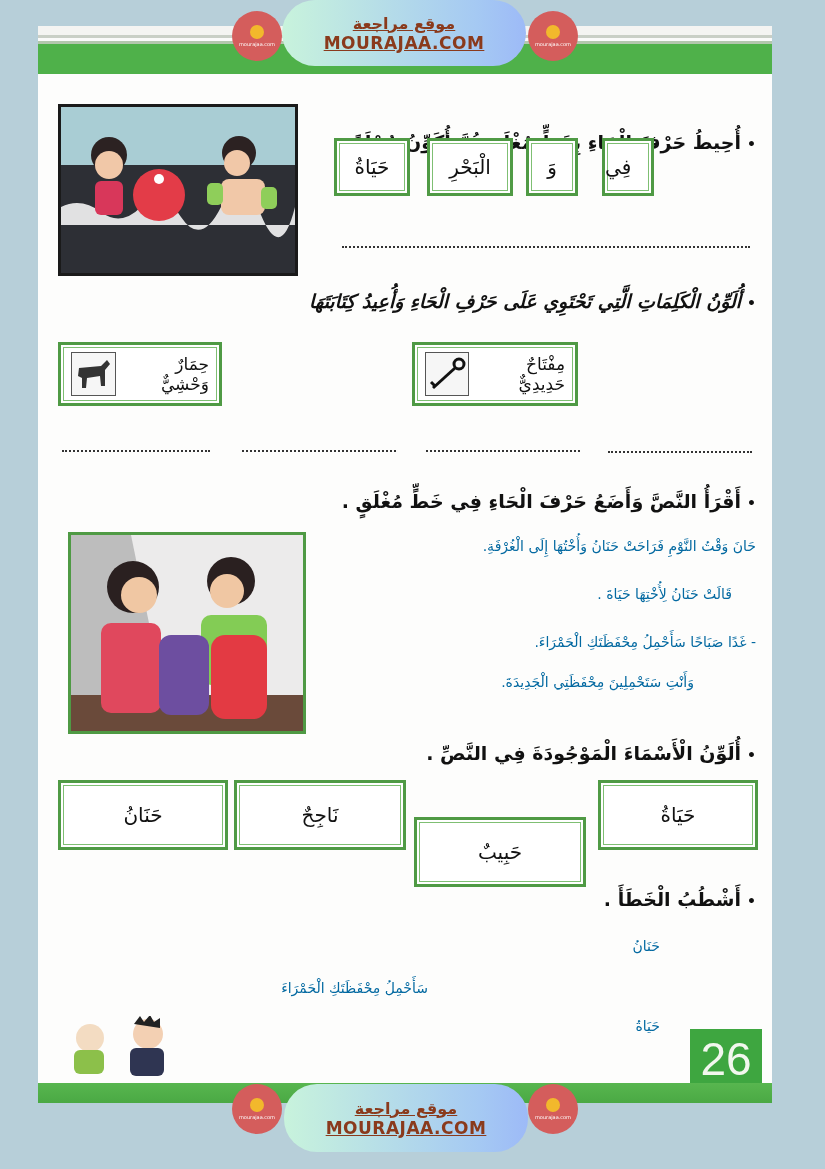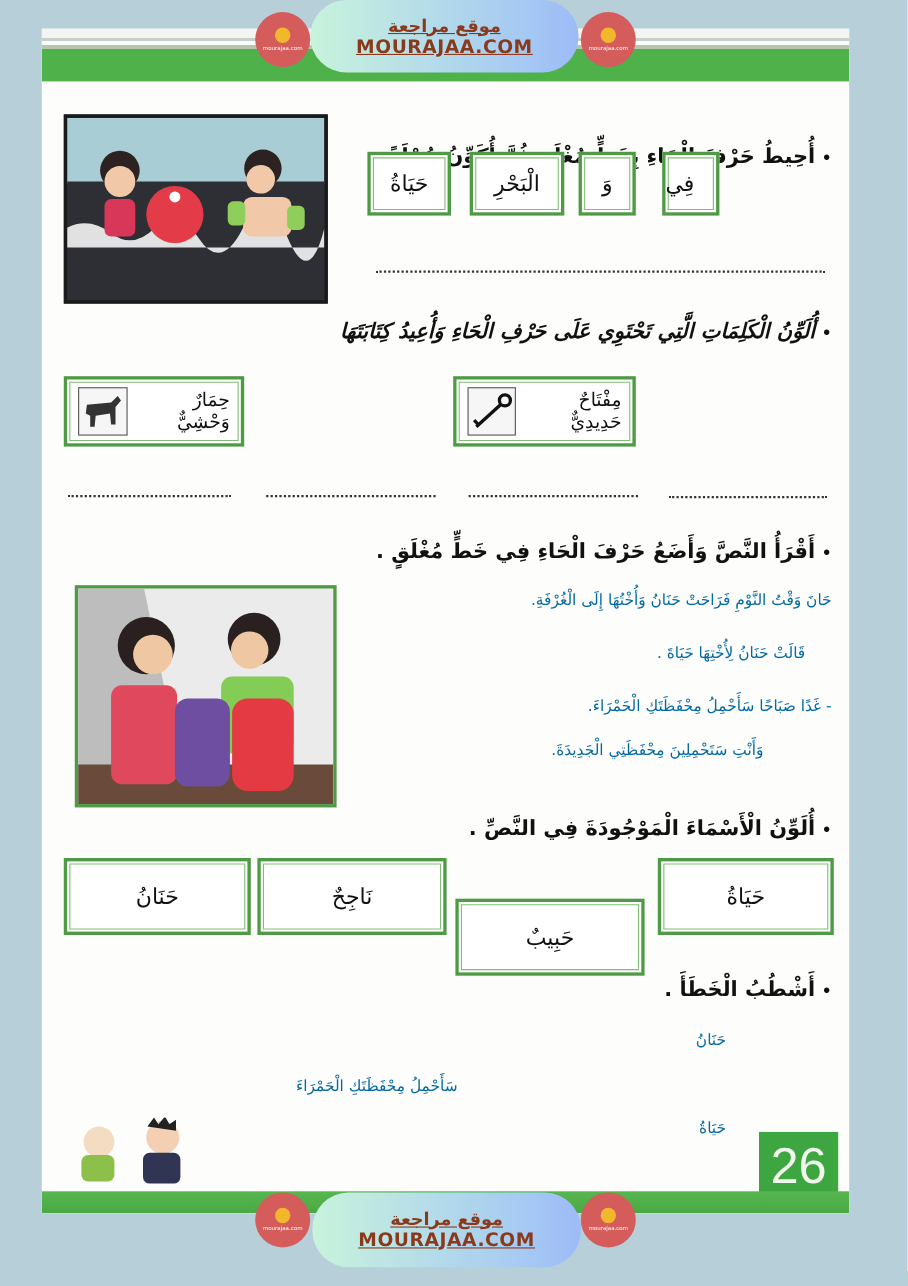--- a/index.html
+++ b/index.html
@@ -178,21 +178,21 @@
       <span>نَاجِحٌ</span>
     </div>
   <div class="word-box" style="left:20px; top:754px; width:164px; height:64px;">
       <span>حَنَانُ</span>
     </div>
 
   <div class="instr" style="right:16px; top:862px;text-align:right;">
     <span class="bullet">•</span><span>أَشْطُبُ الْخَطَأَ .</span>
   </div>
   <div class="text-line" style="right:112px; top:912px;">حَنَانُ</div>
-  <div class="text-line" style="right:356px; top:954px;">سَأَحْمِلُ مِحْفَظَتَكِ الْحَمْرَاءَ</div>
+  <div class="text-line" style="right:344px; top:954px;">سَأَحْمِلُ مِحْفَظَتَكِ الْحَمْرَاءَ</div>
   <div class="text-line" style="right:112px; top:992px;">حَيَاةُ</div>
 
   <svg style="position:absolute; left:22px; top:990px;" width="130" height="70" viewBox="0 0 130 70">
     <circle cx="30" cy="22" r="14" fill="#f3dcc2"></circle>
     <rect x="14" y="34" width="30" height="24" rx="6" fill="#8cc04a"></rect>
     <circle cx="88" cy="18" r="15" fill="#f3d0b3"></circle>
     <path d="M74 8 L80 0 L84 6 L90 -1 L94 6 L100 2 L100 12Z" fill="#222"></path>
     <rect x="70" y="32" width="34" height="28" rx="6" fill="#2f3552"></rect>
   </svg>
 

